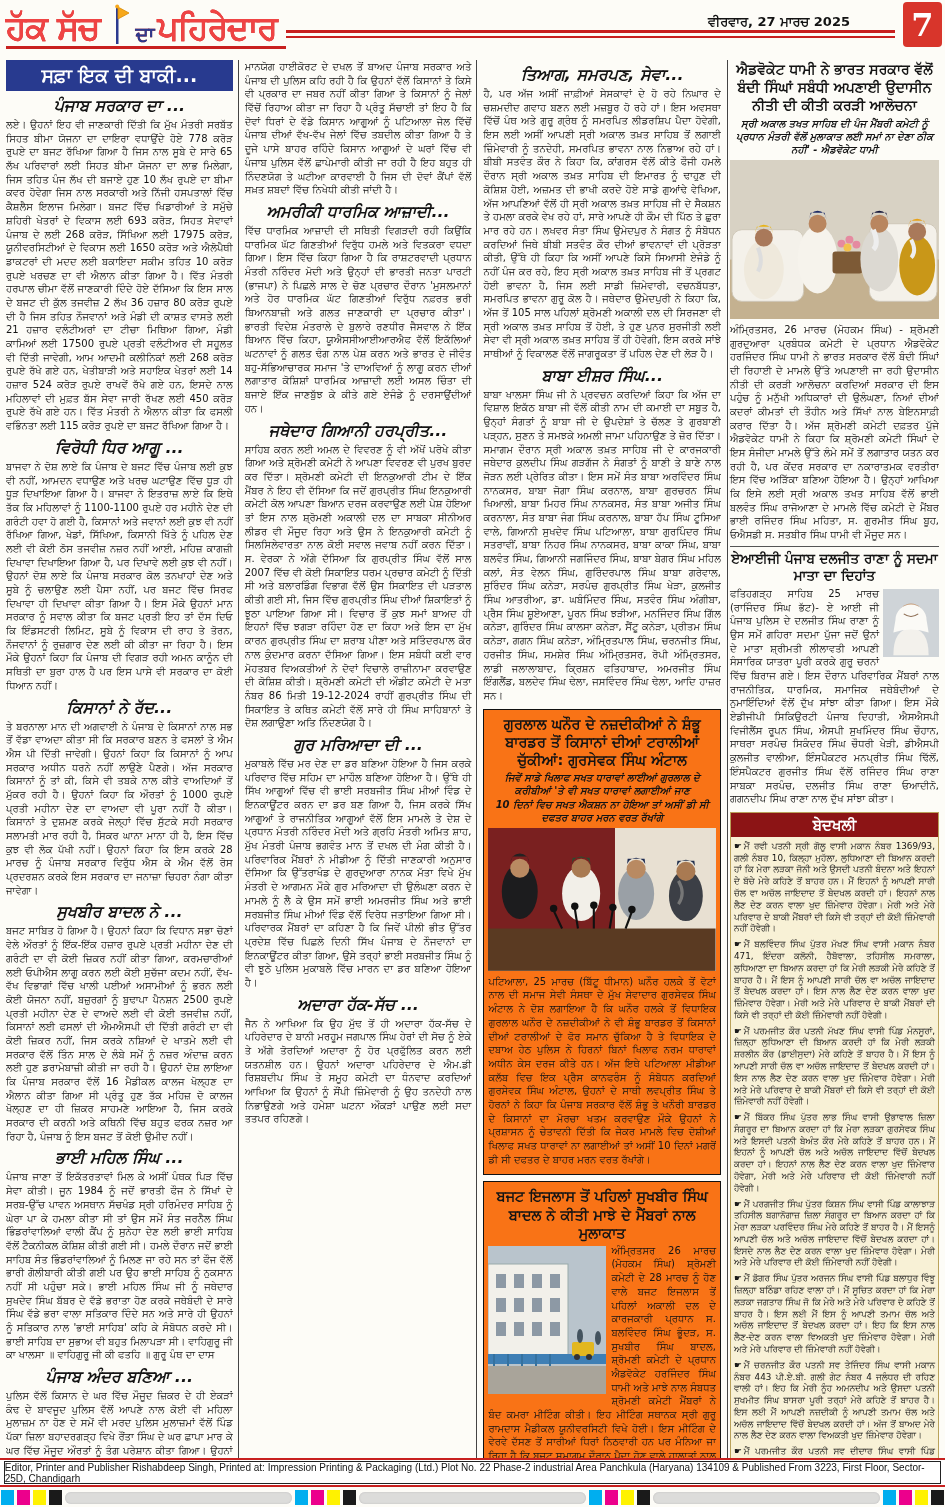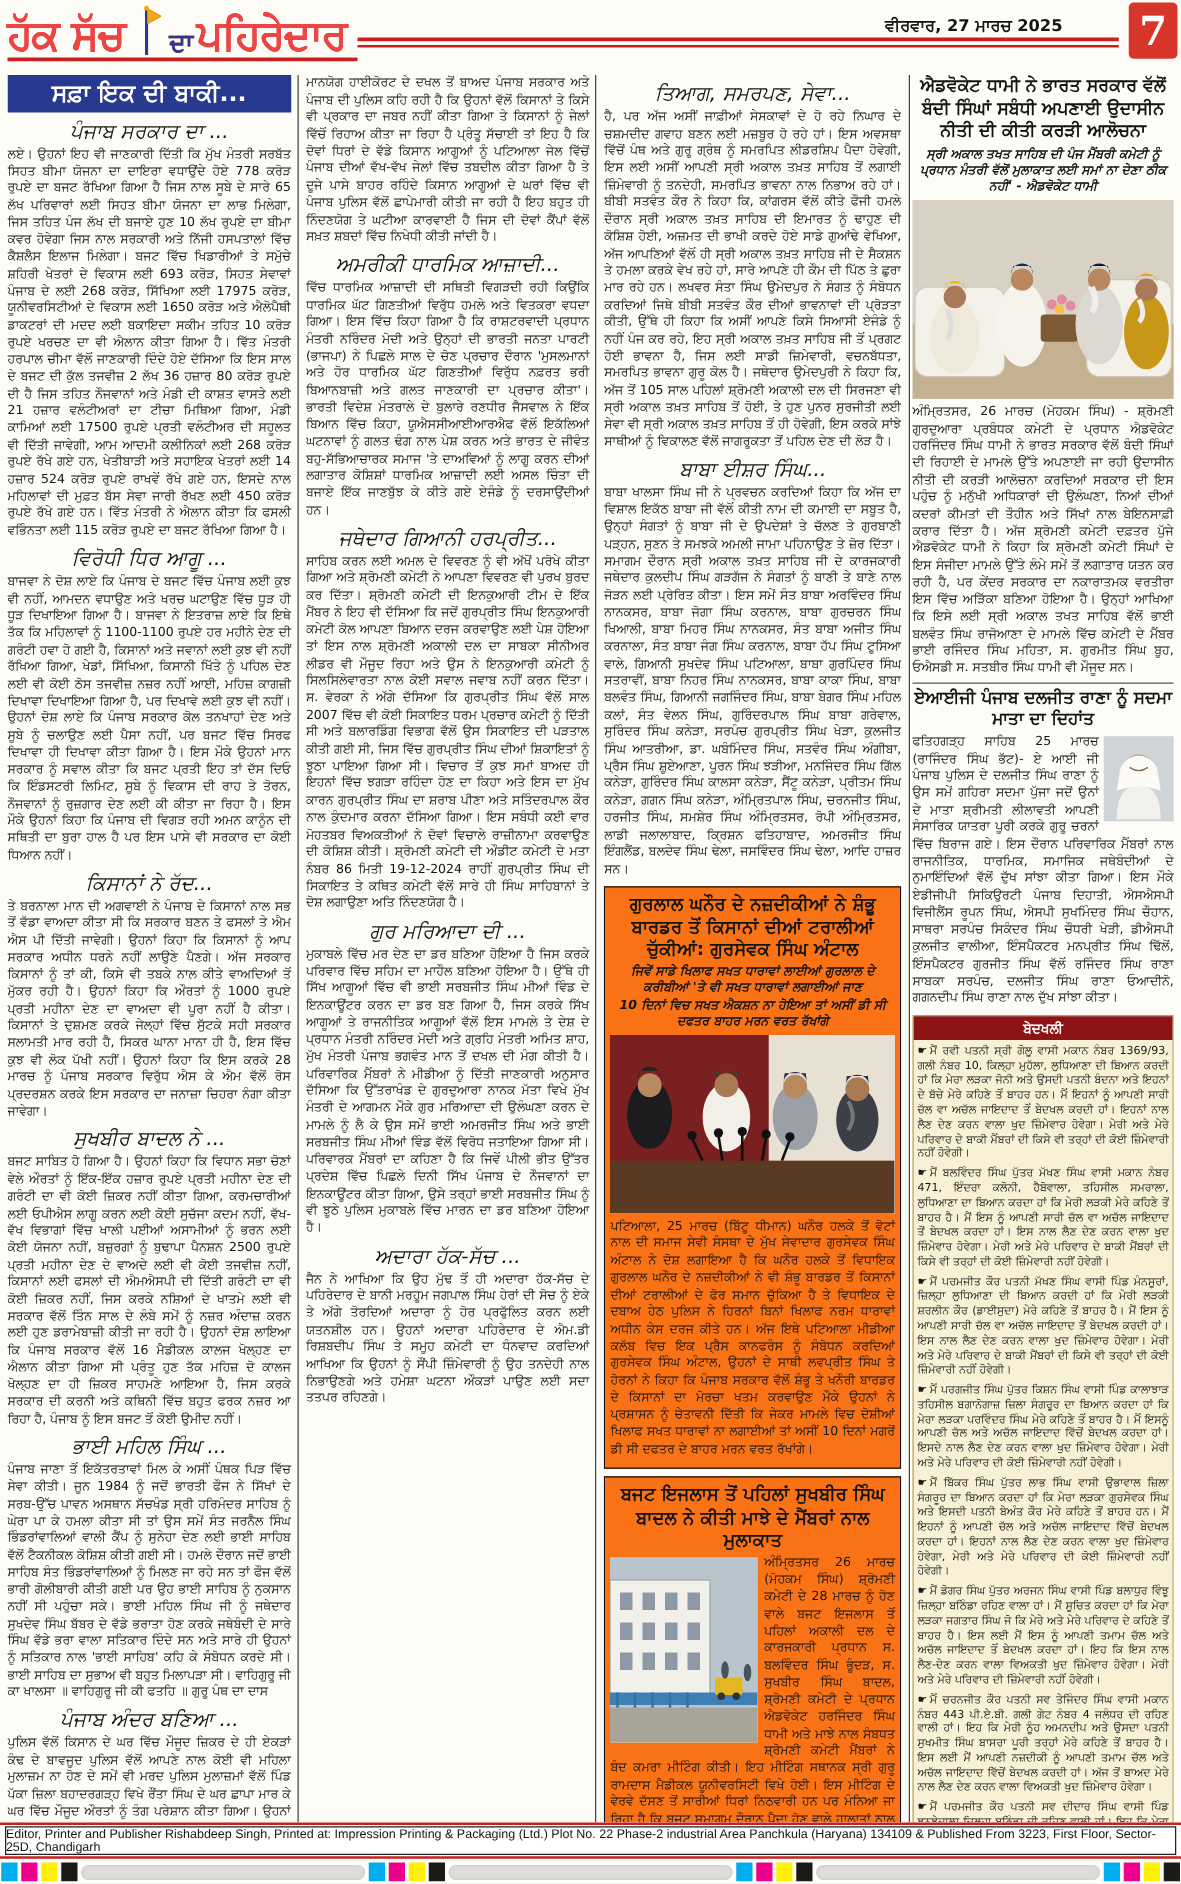--- a/index.html
+++ b/index.html
@@ -21,32 +21,32 @@
   .rules i.thin{border-top-width:2px;}
   
   .main{position:absolute;top:60px;left:6px;right:6px;bottom:49px;display:flex;gap:6px;}
   .col{height:100%;overflow:hidden;}
   .c1{width:231px;border-right:1px solid #444;padding-right:5px;}
   .c2{width:231px;border-right:1px solid #444;padding-right:5px;}
   .c3{width:242px;}
   .c4{width:213px;border-left:1px solid #444;padding-left:2px;}
   .banner{background:#283a8f;color:#fff;text-align:center;font-size:19px;font-weight:bold;
           padding:4px 2px;margin-bottom:3px;}
-  h3.sub{margin:5px 0 3px;text-align:center;font-size:16px;font-style:italic;font-weight:normal;}
+  h3.sub{margin:5px 0 3px;text-align:center;font-size:16px;font-style:italic;font-weight:bold;}
   p.body{margin:0 0 4px;font-size:10px;line-height:1.37;text-align:justify;}
   .box{border:1.5px solid #111;padding:4px;margin-top:6px;background:#f97316;}
   .box h2{margin:1px 0 2px;text-align:center;font-size:14.5px;font-weight:bold;line-height:1.25;}
   .box h4{margin:1px 0;text-align:center;font-size:10px;font-weight:bold;font-style:italic;line-height:1.3;}
   .photo{width:100%;display:block;margin:4px 0;background:#ddd;}
   .photo svg{display:block;width:100%;height:auto;}
   .floatL{float:left;width:118px;margin:2px 5px 2px 0;}
   .floatR{float:right;width:56px;margin:2px 0 2px 4px;}
   
   .bedakhli{background:#f8f1d6;border:1px solid #b9a15a;margin-top:6px;padding:0 3px 4px;}
-  .bedakhli .bh{background:#8c1415;color:#fff;text-align:center;font-size:11px;font-weight:bold;
+  .bedakhli .bh{background:#8c1415;color:#fff;text-align:center;font-size:15px;font-weight:bold;
                 padding:3px 0;margin:0 -3px 4px;}
   .notice{font-size:8.8px;line-height:1.34;text-align:justify;margin-bottom:4px;}
   .notice .arr{color:#1a1a1a;font-weight:bold;margin-right:2px;}
   
   .foot{position:absolute;left:0;right:0;bottom:20px;height:25px;border-top:2px solid #c8201f;
         border-bottom:2px solid #c8201f;background:#fff;display:flex;align-items:center;
         justify-content:center;}
   .foot .inner{border:1.5px solid #222;width:99%;height:21px;display:flex;align-items:center;
         justify-content:center;font-family:"Liberation Sans",sans-serif;font-size:10px;font-weight:normal;}
   .printbar{position:absolute;left:0;right:0;bottom:2px;height:15px;display:flex;
@@ -250,22 +250,22 @@
         </span>
         <p class="body">ਫਤਿਹਗੜ੍ਹ ਸਾਹਿਬ 25 ਮਾਰਚ (ਰਾਜਿੰਦਰ ਸਿੰਘ ਭੱਟ)- ਏ ਆਈ ਜੀ ਪੰਜਾਬ ਪੁਲਿਸ ਦੇ ਦਲਜੀਤ ਸਿੰਘ ਰਾਣਾ ਨੂੰ ਉਸ ਸਮੇਂ ਗਹਿਰਾ ਸਦਮਾ ਪੁੱਜਾ ਜਦੋਂ ਉਨਾਂ ਦੇ ਮਾਤਾ ਸ਼੍ਰੀਮਤੀ ਲੀਲਾਵਤੀ ਆਪਣੀ ਸੰਸਾਰਿਕ ਯਾਤਰਾ ਪੂਰੀ ਕਰਕੇ ਗੁਰੂ ਚਰਨਾਂ ਵਿੱਚ ਬਿਰਾਜ ਗਏ। ਇਸ ਦੌਰਾਨ ਪਰਿਵਾਰਿਕ ਮੈਂਬਰਾਂ ਨਾਲ ਰਾਜਨੀਤਿਕ, ਧਾਰਮਿਕ, ਸਮਾਜਿਕ ਜਥੇਬੰਦੀਆਂ ਦੇ ਨੁਮਾਇੰਦਿਆਂ ਵੱਲੋਂ ਦੁੱਖ ਸਾਂਝਾ ਕੀਤਾ ਗਿਆ। ਇਸ ਮੌਕੇ ਏਡੀਜੀਪੀ ਸਿਕਿਉਰਟੀ ਪੰਜਾਬ ਦਿਹਾਤੀ, ਐਸਐਸਪੀ ਵਿਜੀਲੈਂਸ ਰੂਪਨ ਸਿੰਘ, ਐਸਪੀ ਸੁਖਮਿੰਦਰ ਸਿੰਘ ਚੌਹਾਨ, ਸਾਥਰਾ ਸਰਪੰਚ ਸਿਕੰਦਰ ਸਿੰਘ ਚੌਧਰੀ ਖੇੜੀ, ਡੀਐਸਪੀ ਕੁਲਜੀਤ ਵਾਲੀਆ, ਇੰਸਪੈਕਟਰ ਮਨਪ੍ਰੀਤ ਸਿੰਘ ਢਿੱਲੋਂ, ਇੰਸਪੈਕਟਰ ਗੁਰਜੀਤ ਸਿੰਘ ਵੱਲੋਂ ਰਜਿੰਦਰ ਸਿੰਘ ਰਾਣਾ ਸਾਬਕਾ ਸਰਪੰਚ, ਦਲਜੀਤ ਸਿੰਘ ਰਾਣਾ ਓਆਦੀਨੋ, ਗਗਨਦੀਪ ਸਿੰਘ ਰਾਣਾ ਨਾਲ ਦੁੱਖ ਸਾਂਝਾ ਕੀਤਾ।</p>
       </div>
 
       <div class="bedakhli">
         <div class="bh">ਬੇਦਖਲੀ</div>
         <div id="notices">
             <div class="notice"><span class="arr">☛</span><span>ਮੈਂ ਰਵੀ ਪਤਨੀ ਸ੍ਰੀ ਗੋਲੂ ਵਾਸੀ ਮਕਾਨ ਨੰਬਰ 1369/93, ਗਲੀ ਨੰਬਰ 10, ਕਿਲ੍ਹਾ ਮੁਹੱਲਾ, ਲੁਧਿਆਣਾ ਦੀ ਬਿਆਨ ਕਰਦੀ ਹਾਂ ਕਿ ਮੇਰਾ ਲੜਕਾ ਜੋਨੀ ਅਤੇ ਉਸਦੀ ਪਤਨੀ ਬੰਦਨਾ ਅਤੇ ਇਹਨਾਂ ਦੇ ਬੱਚੇ ਮੇਰੇ ਕਹਿਣੇ ਤੋਂ ਬਾਹਰ ਹਨ। ਮੈਂ ਇਹਨਾਂ ਨੂੰ ਆਪਣੀ ਸਾਰੀ ਚੱਲ ਵਾ ਅਚੱਲ ਜਾਇਦਾਦ ਤੋਂ ਬੇਦਖਲ ਕਰਦੀ ਹਾਂ। ਇਹਨਾਂ ਨਾਲ ਲੈਣ ਦੇਣ ਕਰਨ ਵਾਲਾ ਖੁਦ ਜ਼ਿੰਮੇਵਾਰ ਹੋਵੇਗਾ। ਮੇਰੀ ਅਤੇ ਮੇਰੇ ਪਰਿਵਾਰ ਦੇ ਬਾਕੀ ਮੈਂਬਰਾਂ ਦੀ ਕਿਸੇ ਵੀ ਤਰ੍ਹਾਂ ਦੀ ਕੋਈ ਜ਼ਿੰਮੇਵਾਰੀ ਨਹੀਂ ਹੋਵੇਗੀ।</span></div>
             <div class="notice"><span class="arr">☛</span><span>ਮੈਂ ਬਲਵਿੰਦਰ ਸਿੰਘ ਪੁੱਤਰ ਮੱਖਣ ਸਿੰਘ ਵਾਸੀ ਮਕਾਨ ਨੰਬਰ 471, ਇੰਦਰਾ ਕਲੋਨੀ, ਹੈਬੋਵਾਲਾ, ਤਹਿਸੀਲ ਸਮਰਾਲਾ, ਲੁਧਿਆਣਾ ਦਾ ਬਿਆਨ ਕਰਦਾ ਹਾਂ ਕਿ ਮੇਰੀ ਲੜਕੀ ਮੇਰੇ ਕਹਿਣੇ ਤੋਂ ਬਾਹਰ ਹੈ। ਮੈਂ ਇਸ ਨੂੰ ਆਪਣੀ ਸਾਰੀ ਚੱਲ ਵਾ ਅਚੱਲ ਜਾਇਦਾਦ ਤੋਂ ਬੇਦਖਲ ਕਰਦਾ ਹਾਂ। ਇਸ ਨਾਲ ਲੈਣ ਦੇਣ ਕਰਨ ਵਾਲਾ ਖੁਦ ਜ਼ਿੰਮੇਵਾਰ ਹੋਵੇਗਾ। ਮੇਰੀ ਅਤੇ ਮੇਰੇ ਪਰਿਵਾਰ ਦੇ ਬਾਕੀ ਮੈਂਬਰਾਂ ਦੀ ਕਿਸੇ ਵੀ ਤਰ੍ਹਾਂ ਦੀ ਕੋਈ ਜ਼ਿੰਮੇਵਾਰੀ ਨਹੀਂ ਹੋਵੇਗੀ।</span></div>
             <div class="notice"><span class="arr">☛</span><span>ਮੈਂ ਪਰਮਜੀਤ ਕੌਰ ਪਤਨੀ ਮੱਖਣ ਸਿੰਘ ਵਾਸੀ ਪਿੰਡ ਮੰਨਸੂਰਾਂ, ਜ਼ਿਲ੍ਹਾ ਲੁਧਿਆਣਾ ਦੀ ਬਿਆਨ ਕਰਦੀ ਹਾਂ ਕਿ ਮੇਰੀ ਲੜਕੀ ਸ਼ਰਲੀਨ ਕੌਰ (ਡਾਈਸੁਦਾ) ਮੇਰੇ ਕਹਿਣੇ ਤੋਂ ਬਾਹਰ ਹੈ। ਮੈਂ ਇਸ ਨੂੰ ਆਪਣੀ ਸਾਰੀ ਚੱਲ ਵਾ ਅਚੱਲ ਜਾਇਦਾਦ ਤੋਂ ਬੇਦਖਲ ਕਰਦੀ ਹਾਂ। ਇਸ ਨਾਲ ਲੈਣ ਦੇਣ ਕਰਨ ਵਾਲਾ ਖੁਦ ਜ਼ਿੰਮੇਵਾਰ ਹੋਵੇਗਾ। ਮੇਰੀ ਅਤੇ ਮੇਰੇ ਪਰਿਵਾਰ ਦੇ ਬਾਕੀ ਮੈਂਬਰਾਂ ਦੀ ਕਿਸੇ ਵੀ ਤਰ੍ਹਾਂ ਦੀ ਕੋਈ ਜ਼ਿੰਮੇਵਾਰੀ ਨਹੀਂ ਹੋਵੇਗੀ।</span></div>
+            <div class="notice"><span class="arr">☛</span><span>ਮੈਂ ਬਿੱਕਰ ਸਿੰਘ ਪੁੱਤਰ ਲਾਭ ਸਿੰਘ ਵਾਸੀ ਉਭਾਵਾਲ ਜ਼ਿਲਾ ਸੰਗਰੂਰ ਦਾ ਬਿਆਨ ਕਰਦਾ ਹਾਂ ਕਿ ਮੇਰਾ ਲੜਕਾ ਗੁਰਸੇਵਕ ਸਿੰਘ ਅਤੇ ਇਸਦੀ ਪਤਨੀ ਬੇਅੰਤ ਕੌਰ ਮੇਰੇ ਕਹਿਣੇ ਤੋਂ ਬਾਹਰ ਹਨ। ਮੈਂ ਇਹਨਾਂ ਨੂੰ ਆਪਣੀ ਚੱਲ ਅਤੇ ਅਚੱਲ ਜਾਇਦਾਦ ਵਿੱਚੋਂ ਬੇਦਖਲ ਕਰਦਾ ਹਾਂ। ਇਹਨਾਂ ਨਾਲ ਲੈਣ ਦੇਣ ਕਰਨ ਵਾਲਾ ਖੁਦ ਜ਼ਿੰਮੇਵਾਰ ਹੋਵੇਗਾ, ਮੇਰੀ ਅਤੇ ਮੇਰੇ ਪਰਿਵਾਰ ਦੀ ਕੋਈ ਜ਼ਿੰਮੇਵਾਰੀ ਨਹੀਂ ਹੋਵੇਗੀ।</span></div>
             <div class="notice"><span class="arr">☛</span><span>ਮੈਂ ਪਰਗਜੀਤ ਸਿੰਘ ਪੁੱਤਰ ਕਿਸ਼ਨ ਸਿੰਘ ਵਾਸੀ ਪਿੰਡ ਕਾਲਾਝਾੜ ਤਹਿਸੀਲ ਬਗਾਨੋਗਾਜ਼ ਜ਼ਿਲਾ ਸੰਗਰੂਰ ਦਾ ਬਿਆਨ ਕਰਦਾ ਹਾਂ ਕਿ ਮੇਰਾ ਲੜਕਾ ਪਰਵਿੰਦਰ ਸਿੰਘ ਮੇਰੇ ਕਹਿਣੇ ਤੋਂ ਬਾਹਰ ਹੈ। ਮੈਂ ਇਸਨੂੰ ਆਪਣੀ ਚੱਲ ਅਤੇ ਅਚੱਲ ਜਾਇਦਾਦ ਵਿੱਚੋਂ ਬੇਦਖਲ ਕਰਦਾ ਹਾਂ। ਇਸਦੇ ਨਾਲ ਲੈਣ ਦੇਣ ਕਰਨ ਵਾਲਾ ਖੁਦ ਜ਼ਿੰਮੇਵਾਰ ਹੋਵੇਗਾ। ਮੇਰੀ ਅਤੇ ਮੇਰੇ ਪਰਿਵਾਰ ਦੀ ਕੋਈ ਜ਼ਿੰਮੇਵਾਰੀ ਨਹੀਂ ਹੋਵੇਗੀ।</span></div>
-            <div class="notice"><span class="arr">☛</span><span>ਮੈਂ ਬਿੱਕਰ ਸਿੰਘ ਪੁੱਤਰ ਲਾਭ ਸਿੰਘ ਵਾਸੀ ਉਭਾਵਾਲ ਜ਼ਿਲਾ ਸੰਗਰੂਰ ਦਾ ਬਿਆਨ ਕਰਦਾ ਹਾਂ ਕਿ ਮੇਰਾ ਲੜਕਾ ਗੁਰਸੇਵਕ ਸਿੰਘ ਅਤੇ ਇਸਦੀ ਪਤਨੀ ਬੇਅੰਤ ਕੌਰ ਮੇਰੇ ਕਹਿਣੇ ਤੋਂ ਬਾਹਰ ਹਨ। ਮੈਂ ਇਹਨਾਂ ਨੂੰ ਆਪਣੀ ਚੱਲ ਅਤੇ ਅਚੱਲ ਜਾਇਦਾਦ ਵਿੱਚੋਂ ਬੇਦਖਲ ਕਰਦਾ ਹਾਂ। ਇਹਨਾਂ ਨਾਲ ਲੈਣ ਦੇਣ ਕਰਨ ਵਾਲਾ ਖੁਦ ਜ਼ਿੰਮੇਵਾਰ ਹੋਵੇਗਾ, ਮੇਰੀ ਅਤੇ ਮੇਰੇ ਪਰਿਵਾਰ ਦੀ ਕੋਈ ਜ਼ਿੰਮੇਵਾਰੀ ਨਹੀਂ ਹੋਵੇਗੀ।</span></div>
             <div class="notice"><span class="arr">☛</span><span>ਮੈਂ ਡੋਗਰ ਸਿੰਘ ਪੁੱਤਰ ਅਰਜਨ ਸਿੰਘ ਵਾਸੀ ਪਿੰਡ ਬਲਾਧੁਰ ਵਿੰਝੂ ਜ਼ਿਲ੍ਹਾ ਬਠਿੰਡਾ ਰਹਿਣ ਵਾਲਾ ਹਾਂ। ਮੈਂ ਸੂਚਿਤ ਕਰਦਾ ਹਾਂ ਕਿ ਮੇਰਾ ਲੜਕਾ ਜਗਤਾਰ ਸਿੰਘ ਜੋ ਕਿ ਮੇਰੇ ਅਤੇ ਮੇਰੇ ਪਰਿਵਾਰ ਦੇ ਕਹਿਣੇ ਤੋਂ ਬਾਹਰ ਹੈ। ਇਸ ਲਈ ਮੈਂ ਇਸ ਨੂੰ ਆਪਣੀ ਤਮਾਮ ਚੱਲ ਅਤੇ ਅਚੱਲ ਜਾਇਦਾਦ ਤੋਂ ਬੇਦਖਲ ਕਰਦਾ ਹਾਂ। ਇਹ ਕਿ ਇਸ ਨਾਲ ਲੈਣ-ਦੇਣ ਕਰਨ ਵਾਲਾ ਵਿਅਕਤੀ ਖੁਦ ਜ਼ਿੰਮੇਵਾਰ ਹੋਵੇਗਾ। ਮੇਰੀ ਅਤੇ ਮੇਰੇ ਪਰਿਵਾਰ ਦੀ ਜ਼ਿੰਮੇਵਾਰੀ ਨਹੀਂ ਹੋਵੇਗੀ।</span></div>
             <div class="notice"><span class="arr">☛</span><span>ਮੈਂ ਚਰਨਜੀਤ ਕੌਰ ਪਤਨੀ ਸਵ ਤੇਜਿੰਦਰ ਸਿੰਘ ਵਾਸੀ ਮਕਾਨ ਨੰਬਰ 443 ਪੀ.ਏ.ਬੀ. ਗਲੀ ਗੇਟ ਨੰਬਰ 4 ਜਲੰਧਰ ਦੀ ਰਹਿਣ ਵਾਲੀ ਹਾਂ। ਇਹ ਕਿ ਮੇਰੀ ਨੂੰਹ ਅਮਨਦੀਪ ਅਤੇ ਉਸਦਾ ਪਤਨੀ ਸੁਖਮੀਤ ਸਿੰਘ ਬਾਸਰਾ ਪੂਰੀ ਤਰ੍ਹਾਂ ਮੇਰੇ ਕਹਿਣੇ ਤੋਂ ਬਾਹਰ ਹੈ। ਇਸ ਲਈ ਮੈਂ ਆਪਣੀ ਨਜ਼ਦੀਕੀ ਨੂੰ ਆਪਣੀ ਤਮਾਮ ਚੱਲ ਅਤੇ ਅਚੱਲ ਜਾਇਦਾਦ ਵਿੱਚੋਂ ਬੇਦਖਲ ਕਰਦੀ ਹਾਂ। ਅੱਜ ਤੋਂ ਬਾਅਦ ਮੇਰੇ ਨਾਲ ਲੈਣ ਦੇਣ ਕਰਨ ਵਾਲਾ ਵਿਅਕਤੀ ਖੁਦ ਜ਼ਿੰਮੇਵਾਰ ਹੋਵੇਗਾ।</span></div>
             <div class="notice"><span class="arr">☛</span><span>ਮੈਂ ਪਰਮਜੀਤ ਕੌਰ ਪਤਨੀ ਸਵ ਦੀਦਾਰ ਸਿੰਘ ਵਾਸੀ ਪਿੰਡ ਝੁਨਝੇਦਾਲਾ ਜ਼ਿਲ੍ਹਾ ਬਠਿੰਡਾ ਦੀ ਰਹਿਣ ਵਾਲੀ ਹਾਂ। ਇਹ ਕਿ ਮੇਰਾ ਲੜਕਾ ਜਸਵਿੰਦਰ ਸਿੰਘ ਪੂਰੀ ਤਰ੍ਹਾਂ ਮੇਰੇ ਅਤੇ ਮੇਰੇ ਪਰਿਵਾਰ ਦੇ ਕਹਿਣੇ ਤੋਂ ਬਾਹਰ ਹੈ। ਇਸ ਲਈ ਮੈਂ ਆਪਣੇ ਲੜਕੇ ਨੂੰ ਆਪਣੀ ਤਮਾਮ ਚੱਲ ਅਤੇ ਅਚੱਲ ਜਾਇਦਾਦ ਵਿੱਚੋਂ ਬੇਦਖਲ ਕਰਦੀ ਹਾਂ, ਅੱਜ ਤੋਂ ਬਾਅਦ ਮੇਰੇ ਲੜਕੇ ਨਾਲ ਲੈਣ ਦੇਣ ਕਰਨ ਵਾਲਾ ਵਿਅਕਤੀ ਖੁਦ ਜ਼ਿੰਮੇਵਾਰ ਹੋਵੇਗਾ।</span></div>
           </div>
       </div>
     </div>
   </div>
 
   <div class="foot">
     <div class="inner">Editor, Printer and Publisher Rishabdeep Singh, Printed at: Impression Printing &amp; Packaging (Ltd.) Plot No. 22 Phase-2 industrial Area Panchkula (Haryana) 134109 &amp; Published From 3223, First Floor, Sector-25D, Chandigarh</div>

